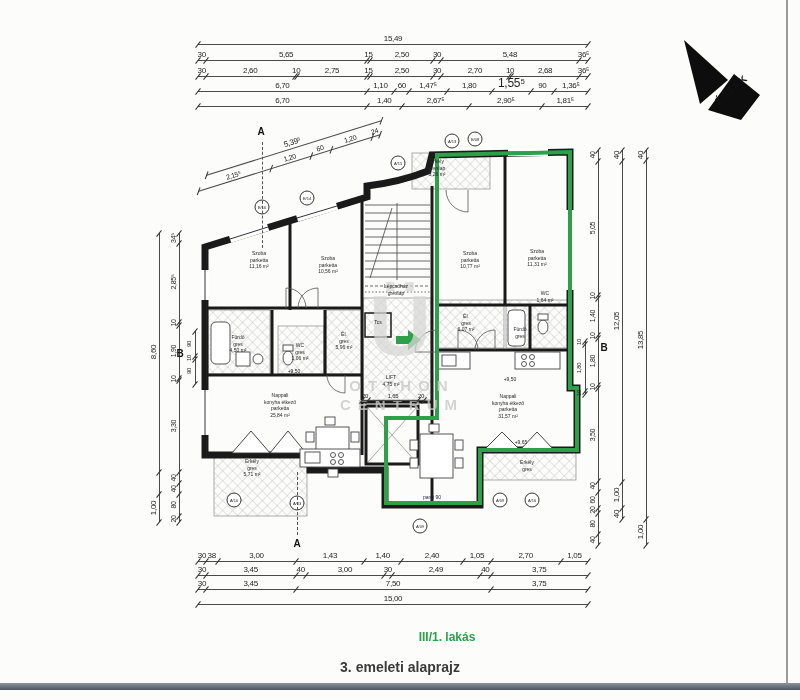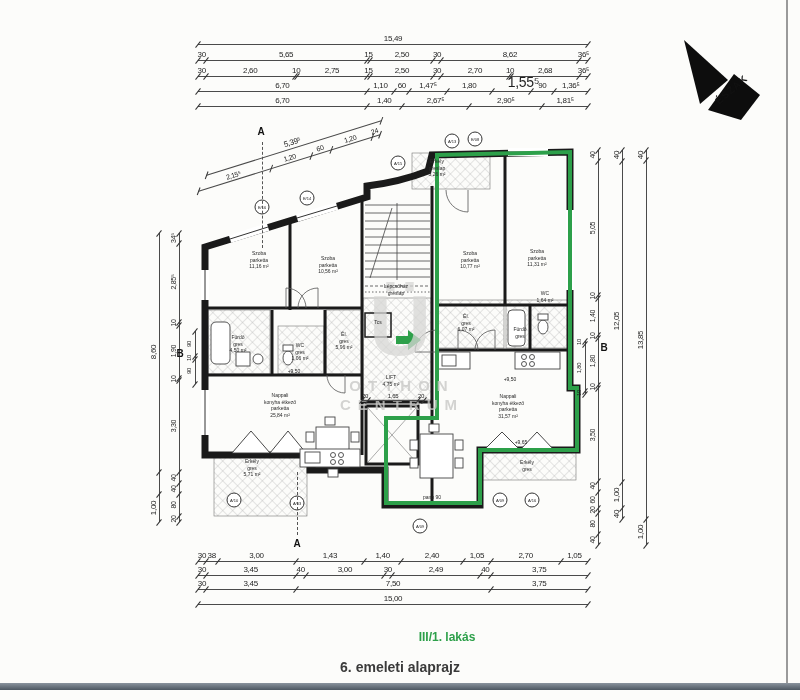--- a/index.html
+++ b/index.html
@@ -193,41 +193,41 @@
 
   <div id="watermark">
     <div class="wm-logo">Ü</div>
     <div class="wm-line" style="top:385px;">OTTHON</div>
     <div class="wm-line" style="top:404px;">CENTRUM</div>
   </div>
 
   <div id="eszak-label">ÉSZAK</div>
 
   <div id="apartment-label" style="color: rgb(45, 160, 74);">III/1. lakás</div>
-  <div id="plan-title">6. emeleti alaprajz</div>
+  <div id="plan-title">3. emeleti alaprajz</div>
 
   <div id="bottom-band"></div>
   <div id="right-frame"></div>
 <div class="dim-line" style="left: 198px; top: 44px; width: 390px;"></div>
     <div class="tick" style="left: 194px; top: 44px;"></div>
     <div class="dim-label" style="left: 393px; top: 43px; font-size: 8px;">15,49</div>
     <div class="tick" style="left: 584px; top: 44px;"></div>
     <div class="dim-line" style="left: 198px; top: 60px; width: 390px;"></div>
     <div class="tick" style="left: 194px; top: 60px;"></div>
     <div class="dim-label" style="left: 201.775px; top: 59px; font-size: 8px;">30</div>
     <div class="tick" style="left: 201.551px; top: 60px;"></div>
     <div class="dim-label" style="left: 286.093px; top: 59px; font-size: 8px;">5,65</div>
     <div class="tick" style="left: 362.635px; top: 60px;"></div>
     <div class="dim-label" style="left: 368.523px; top: 59px; font-size: 8px;">15</div>
     <div class="tick" style="left: 366.41px; top: 60px;"></div>
     <div class="dim-label" style="left: 401.872px; top: 59px; font-size: 8px;">2,50</div>
     <div class="tick" style="left: 429.334px; top: 60px;"></div>
     <div class="dim-label" style="left: 437.109px; top: 59px; font-size: 8px;">30</div>
     <div class="tick" style="left: 436.885px; top: 60px;"></div>
-    <div class="dim-label" style="left: 509.849px; top: 59px; font-size: 8px;">8,62</div>
+    <div class="dim-label" style="left: 509.849px; top: 59px; font-size: 8px;">5,48</div>
     <div class="tick" style="left: 574.813px; top: 60px;"></div>
     <div class="dim-label" style="left: 583.407px; top: 59px; font-size: 8px;">36⁵</div>
     <div class="tick" style="left: 584px; top: 60px;"></div>
     <div class="dim-line" style="left: 198px; top: 76px; width: 390px;"></div>
     <div class="tick" style="left: 194px; top: 76px;"></div>
     <div class="dim-label" style="left: 201.775px; top: 75px; font-size: 8px;">30</div>
     <div class="tick" style="left: 201.551px; top: 76px;"></div>
     <div class="dim-label" style="left: 250.227px; top: 75px; font-size: 8px;">2,60</div>
     <div class="tick" style="left: 290.902px; top: 76px;"></div>
     <div class="dim-label" style="left: 296.161px; top: 75px; font-size: 8px;">10</div>
@@ -253,21 +253,21 @@
     <div class="dim-label" style="left: 282.318px; top: 90px; font-size: 8px;">6,70</div>
     <div class="tick" style="left: 362.635px; top: 91px;"></div>
     <div class="dim-label" style="left: 380.478px; top: 90px; font-size: 8px;">1,10</div>
     <div class="tick" style="left: 390.321px; top: 91px;"></div>
     <div class="dim-label" style="left: 401.872px; top: 90px; font-size: 8px;">60</div>
     <div class="tick" style="left: 405.423px; top: 91px;"></div>
     <div class="dim-label" style="left: 427.985px; top: 90px; font-size: 8px;">1,47⁵</div>
     <div class="tick" style="left: 442.548px; top: 91px;"></div>
     <div class="dim-label" style="left: 469.2px; top: 90px; font-size: 8px;">1,80</div>
     <div class="tick" style="left: 487.853px; top: 91px;"></div>
-    <div class="dim-label" style="left: 511.422px; top: 90px; font-size: 14px; margin-left: 12px;">1,55⁵</div>
+    <div class="dim-label" style="left: 511.422px; top: 90px; font-size: 12px;">1,55⁵</div>
     <div class="tick" style="left: 526.991px; top: 91px;"></div>
     <div class="dim-label" style="left: 542.318px; top: 90px; font-size: 8px;">90</div>
     <div class="tick" style="left: 549.644px; top: 91px;"></div>
     <div class="dim-label" style="left: 570.822px; top: 90px; font-size: 8px;">1,36⁵</div>
     <div class="tick" style="left: 584px; top: 91px;"></div>
     <div class="dim-line" style="left: 198px; top: 106px; width: 390px;"></div>
     <div class="tick" style="left: 194px; top: 106px;"></div>
     <div class="dim-label" style="left: 282.318px; top: 105px; font-size: 8px;">6,70</div>
     <div class="tick" style="left: 362.635px; top: 106px;"></div>
     <div class="dim-label" style="left: 384.254px; top: 105px; font-size: 8px;">1,40</div>

